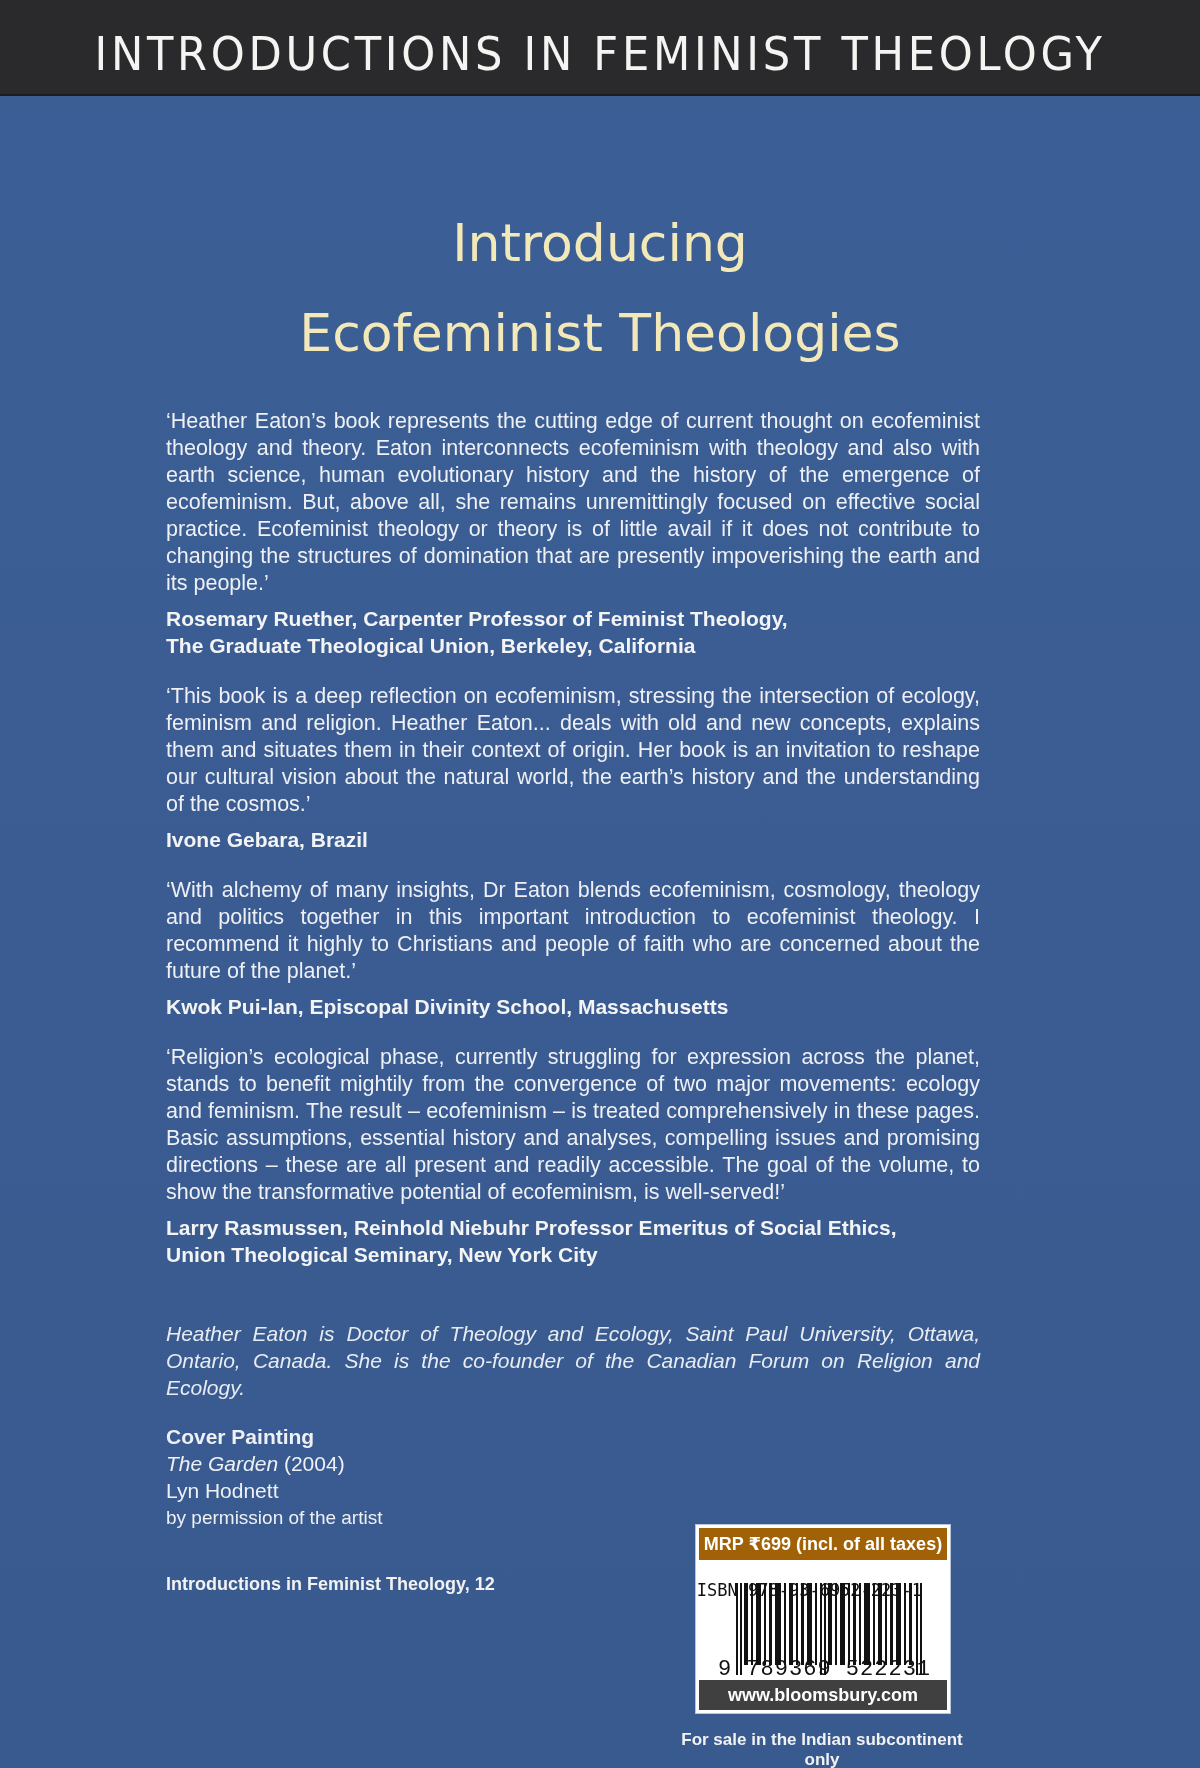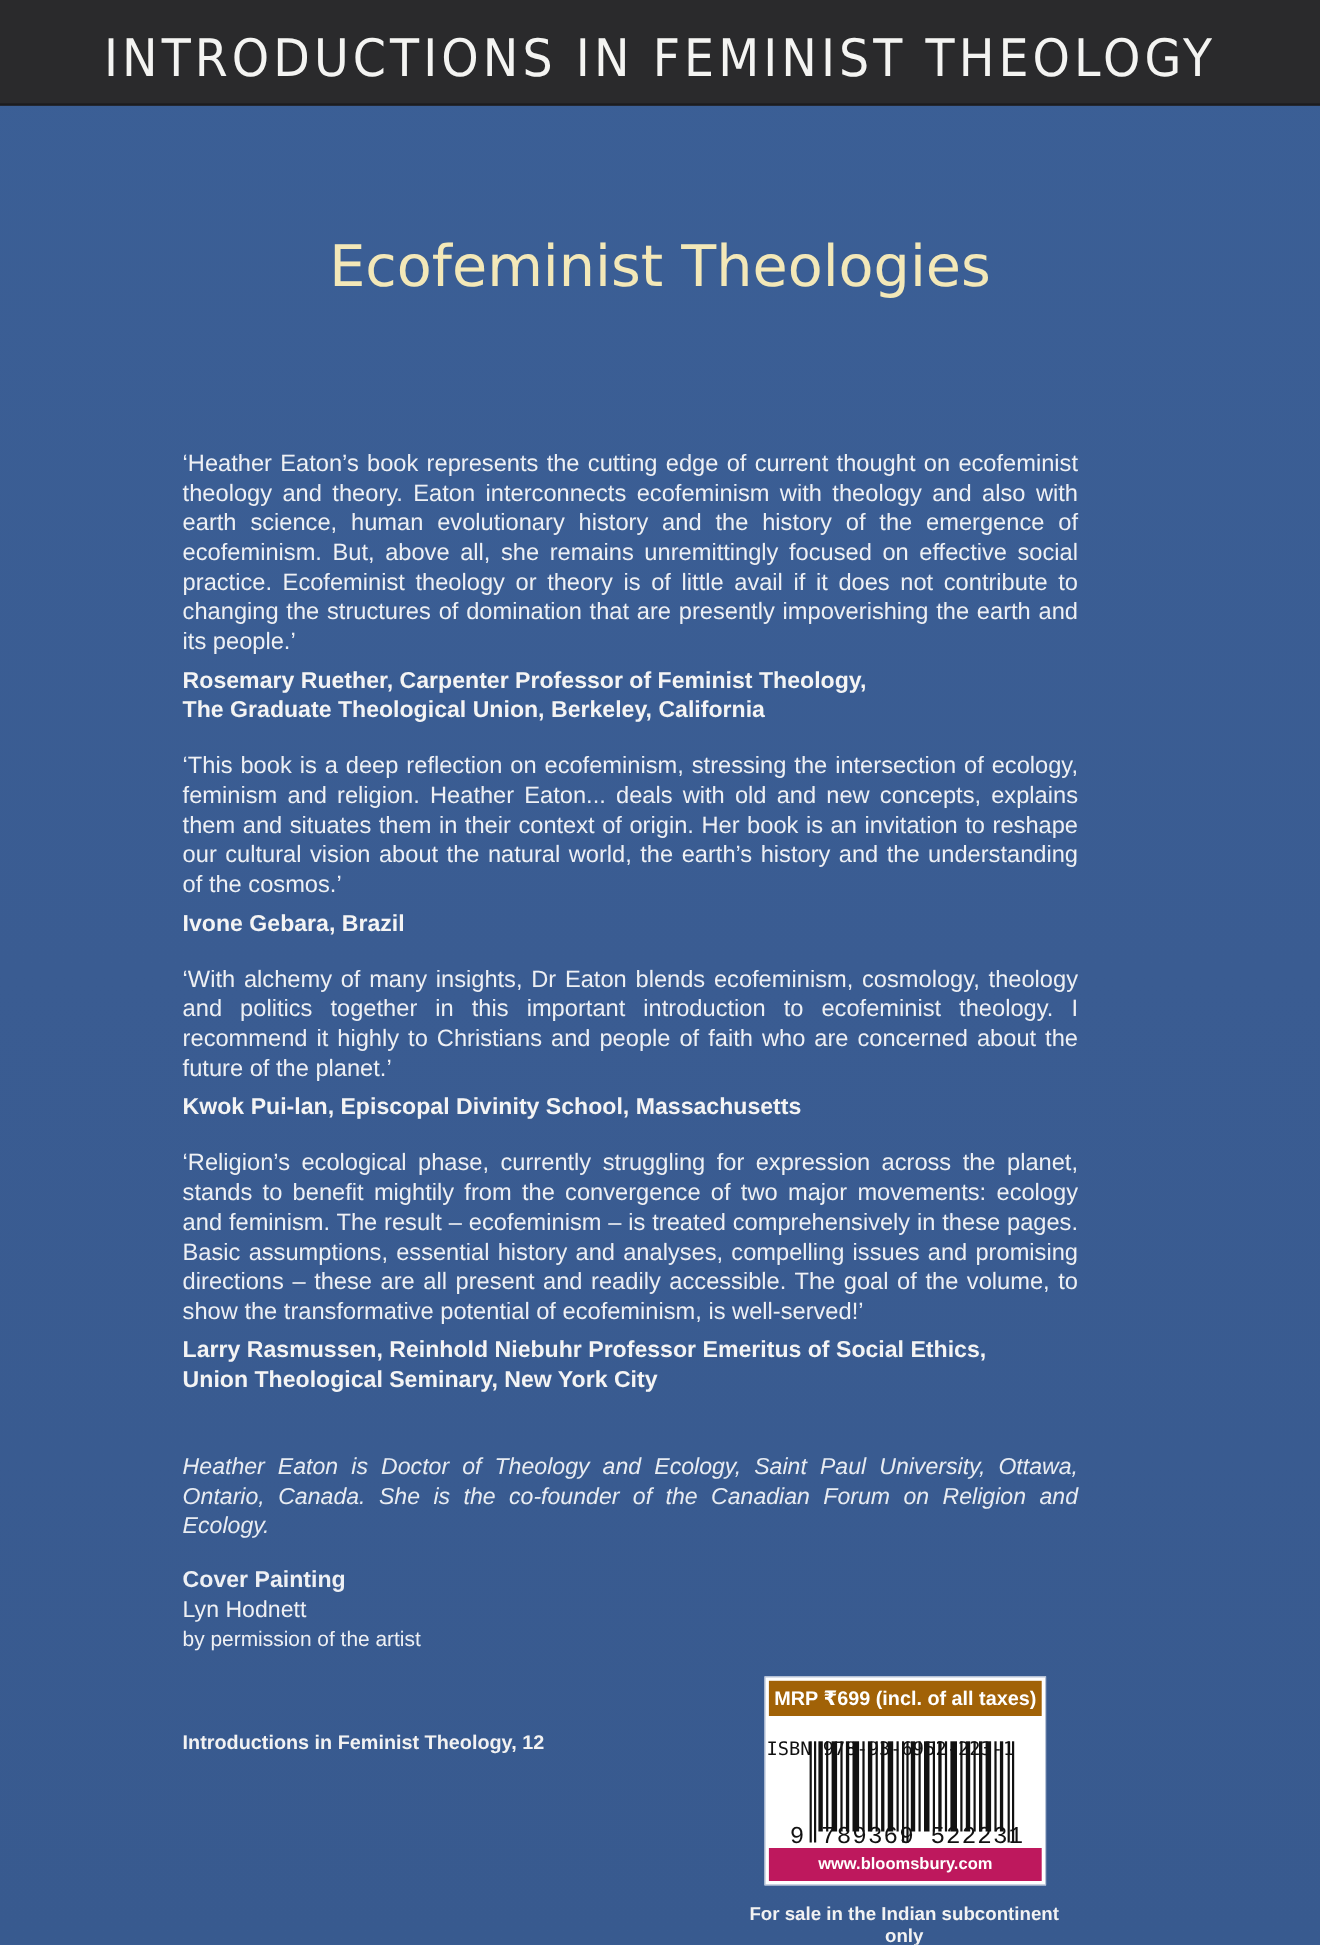--- a/index.html
+++ b/index.html
@@ -74,38 +74,39 @@
     .bars { position: absolute; left: 40px; top: 58px; width: 190px; height: 92px; }
     .bars span { position: absolute; top: 0; bottom: 10px; background: #111; }
     .bars span.g { bottom: 0; }
     .digits {
       position: absolute; left: 22px; top: 132px; width: 220px;
       font-family: Liberation Mono, monospace; font-size: 22px; color: #111;
       letter-spacing: 1px; background: transparent;
     }
     .url {
       position: absolute; left: 3px; right: 3px; bottom: 3px; height: 30px;
-      background: #be185d; color: #fff; font-weight: bold; font-size: 15px;
+      background: #404040; color: #fff; font-weight: bold; font-size: 18px;
       line-height: 30px; text-align: center;
     }
     .sale {
       position: absolute; left: 672px; top: 1730px; width: 300px;
       text-align: center; font-weight: bold; font-size: 17px; color: #f2f2f2;
     }
   </style>
 </head>
 <body>
 
 <div class="page">
 
   <div class="series-band">
     <div class="series-band-text">INTRODUCTIONS IN FEMINIST THEOLOGY</div>
   </div>
 
   <div class="title">
+    <div>Introducing</div>
     <div>Ecofeminist Theologies</div>
   </div>
 
   <div class="content">
     <div class="block">
       <p class="quote">‘Heather Eaton’s book represents the cutting edge of current thought on ecofeminist theology and theory. Eaton interconnects ecofeminism with theology and also with earth science, human evolutionary history and the history of the emergence of ecofeminism. But, above all, she remains unremittingly focused on effective social practice. Ecofeminist theology or theory is of little avail if it does not contribute to changing the structures of domination that are presently impoverishing the earth and its people.’</p>
       <p class="attrib">
         <span>Rosemary Ruether, Carpenter Professor of Feminist Theology,</span><br>
         <span>The Graduate Theological Union, Berkeley, California</span>
       </p>
@@ -123,20 +124,24 @@
       <p class="attrib">
         <span>Larry Rasmussen, Reinhold Niebuhr Professor Emeritus of Social Ethics,</span><br>
         <span>Union Theological Seminary, New York City</span>
       </p>
     </div>
 
     <p class="bio">Heather Eaton is Doctor of Theology and Ecology, Saint Paul University, Ottawa, Ontario, Canada. She is the co-founder of the Canadian Forum on Religion and Ecology.</p>
 
     <div class="credits">
       <div class="head">Cover Painting</div>
+      <div>
+        <i>The Garden</i>
+        <span>(2004)</span>
+      </div>
       <div>Lyn Hodnett</div>
       <div class="small">by permission of the artist</div>
     </div>
   </div>
 
   <div class="series-num">Introductions in Feminist Theology, 12</div>
 
   <div class="barcode-box">
     <div class="mrp">MRP ₹699 (incl. of all taxes)</div>
     <div class="isbn-line">ISBN 978-93-6952-223-1</div>

